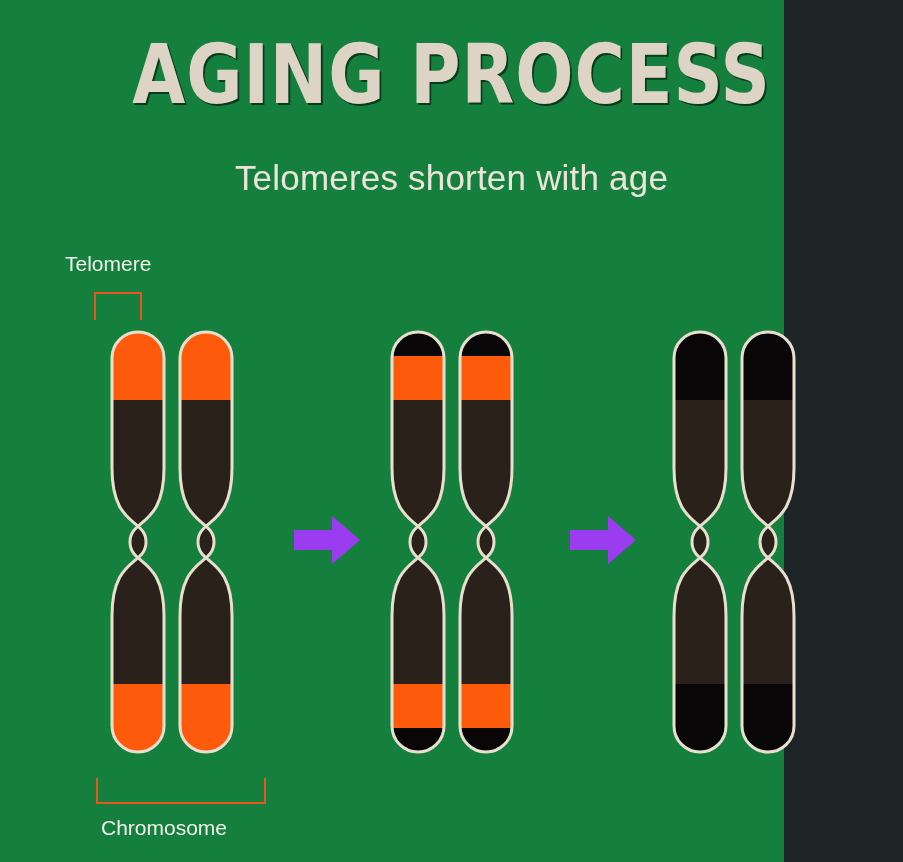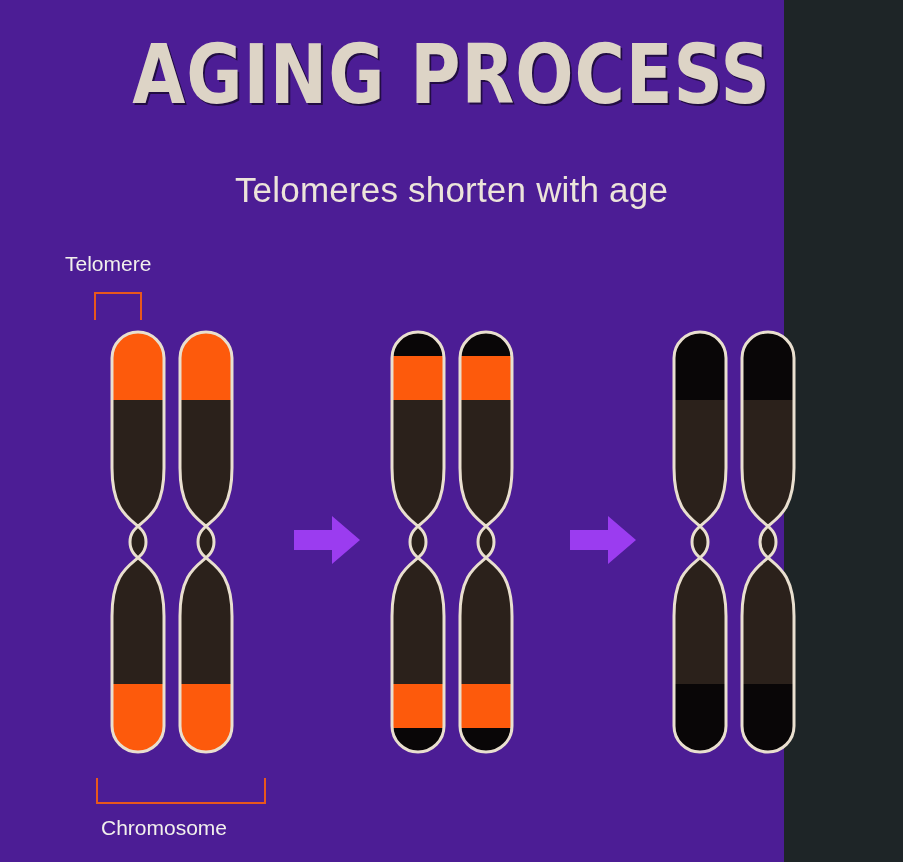--- a/index.html
+++ b/index.html
@@ -9,21 +9,21 @@
     height: 862px;
     background: #1e2527;
     font-family: "Liberation Sans", sans-serif;
     overflow: hidden;
   }
 
   #stage {
     position: relative;
     width: 784px;
     height: 862px;
-    background: #4c1d95;
+    background: #15803d;
   }
 
   
   #title {
     position: absolute;
     top: 32px;
     left: 0;
     width: 903px;
     text-align: center;
     font-family: "DejaVu Sans Condensed", "Liberation Sans Narrow", "Liberation Sans", sans-serif;
@@ -42,21 +42,20 @@
     position: absolute;
     top: 158px;
     left: 0;
     width: 903px;
     text-align: center;
     font-size: 35px;
     font-weight: 400;
     color: #ece4da;
     letter-spacing: 0.2px;
     white-space: nowrap;
-    margin-top: 12px;
   }
 
   
   .anno-label {
     position: absolute;
     color: #f2f0ec;
     font-size: 21px;
     font-weight: 400;
     white-space: nowrap;
   }

